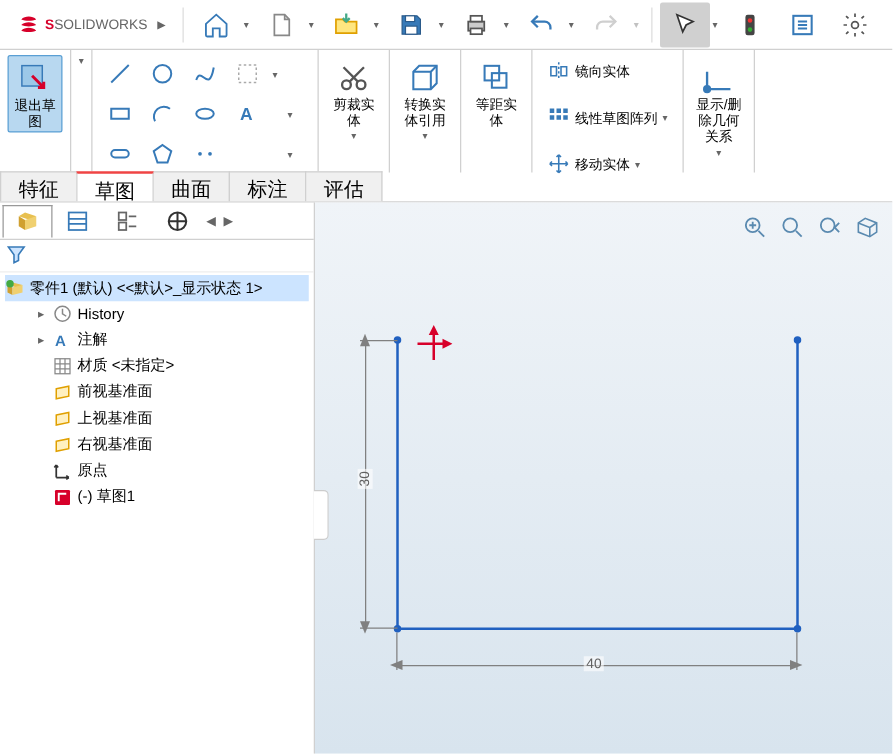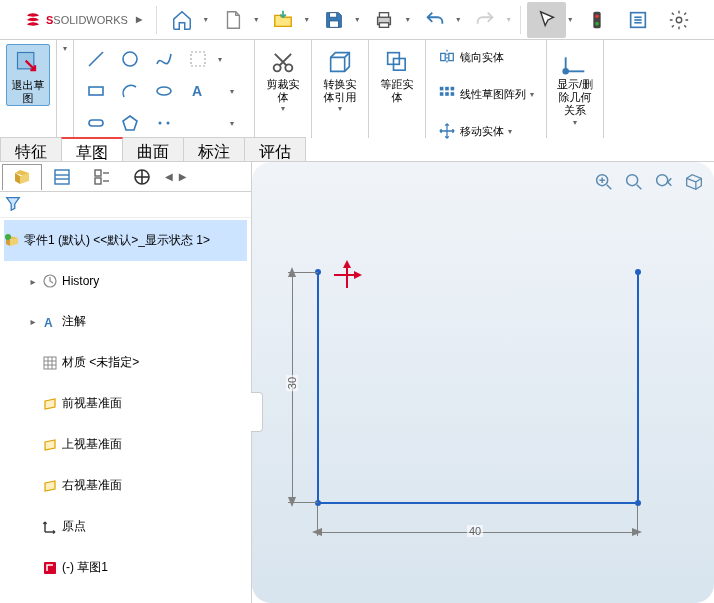--- a/index.html
+++ b/index.html
@@ -1,18 +1,18 @@
 <!DOCTYPE html>
 <html><head>
 <meta charset="utf-8">
 <style>
   * { box-sizing: border-box; margin: 0; padding: 0; }
   body { font-family: "Microsoft YaHei", "Segoe UI", sans-serif; font-size: 12px; background: #fff; width: 714px; height: 603px; overflow: hidden; position: relative; }
   
-  .topbar { height: 40px; display: flex; align-items: center; border-bottom: 1px solid #d0d0d0; padding: 0 16px; gap: 2px; }
+  .topbar { height: 40px; display: flex; align-items: center; border-bottom: 1px solid #d0d0d0; padding: 0 6px; gap: 2px; }
   .logo { display: flex; align-items: center; gap: 4px; padding: 0 8px; color: #d7002a; font-weight: bold; font-size: 11px; }
   .logo svg { width: 18px; height: 18px; }
   .topbar .sep { width: 1px; height: 28px; background: #ddd; margin: 0 4px; }
   .tb-btn { width: 40px; height: 36px; display: flex; align-items: center; justify-content: center; cursor: pointer; border-radius: 2px; }
   .tb-btn.sel { background: #d0d0d0; }
   .tb-btn svg { width: 22px; height: 22px; }
   .tb-dd { width: 8px; font-size: 8px; color: #666; cursor: pointer; }
   
   .ribbon { height: 122px; border-bottom: 1px solid #d0d0d0; position: relative; }
   .rib-panels { height: 98px; display: flex; }
@@ -35,27 +35,27 @@
   .main { display: flex; height: calc(100% - 162px); }
   .sidebar { width: 252px; border-right: 1px solid #d0d0d0; background: #fff; display: flex; flex-direction: column; }
   .side-tabs { height: 30px; display: flex; border-bottom: 1px solid #d0d0d0; align-items: center; padding: 0 2px; }
   .side-tab { width: 40px; height: 26px; display: flex; align-items: center; justify-content: center; cursor: pointer; }
   .side-tab.active { background: #fff; border: 1px solid #999; border-bottom: none; }
   .side-tab svg { width: 20px; height: 20px; }
   .side-nav { font-size: 10px; color: #666; cursor: pointer; padding: 0 3px; }
   .filter-row { height: 26px; display: flex; align-items: center; padding: 2px 4px; border-bottom: 1px solid #eee; }
   .filter-row svg { width: 18px; height: 18px; }
   .tree { flex: 1; overflow: auto; padding: 2px 4px; }
-  .tree-item { display: flex; align-items: center; gap: 4px; padding: 12px 0; cursor: pointer; font-size: 12px; }
+  .tree-item { display: flex; align-items: center; gap: 4px; padding: 2px 0; cursor: pointer; font-size: 12px; }
   .tree-item .exp { width: 10px; font-size: 10px; color: #666; text-align: center; }
   .tree-item svg { width: 16px; height: 16px; flex-shrink: 0; }
   .tree-item.child { padding-left: 24px; }
   .tree-item.root { background: #cce4ff; }
   
-  .canvas { flex: 1; position: relative; background: linear-gradient(to bottom, #f0f4f8 0%, #d8e4ee 100%); border-radius: 19px; }
+  .canvas { flex: 1; position: relative; background: linear-gradient(to bottom, #f0f4f8 0%, #d8e4ee 100%); }
   .view-tools { position: absolute; top: 6px; right: 6px; display: flex; gap: 2px; }
   .view-tools .vt { width: 28px; height: 28px; display: flex; align-items: center; justify-content: center; cursor: pointer; }
   .view-tools svg { width: 22px; height: 22px; }
   .origin { position: absolute; left: 80px; top: 98px; }
   .sketch-line { position: absolute; background: #2060c0; }
   .dim-line { position: absolute; background: #808080; }
   .dim-text { position: absolute; font-size: 11px; color: #606060; background: rgba(255,255,255,.6); padding: 0 2px; }
   .pt { position: absolute; width: 6px; height: 6px; background: #2060c0; border-radius: 50%; transform: translate(-50%,-50%); }
   .collapse-tab { position: absolute; left: -1px; top: 230px; width: 12px; height: 40px; background: #fff; border: 1px solid #ccc; border-left: none; border-radius: 0 4px 4px 0; cursor: pointer; }
 

